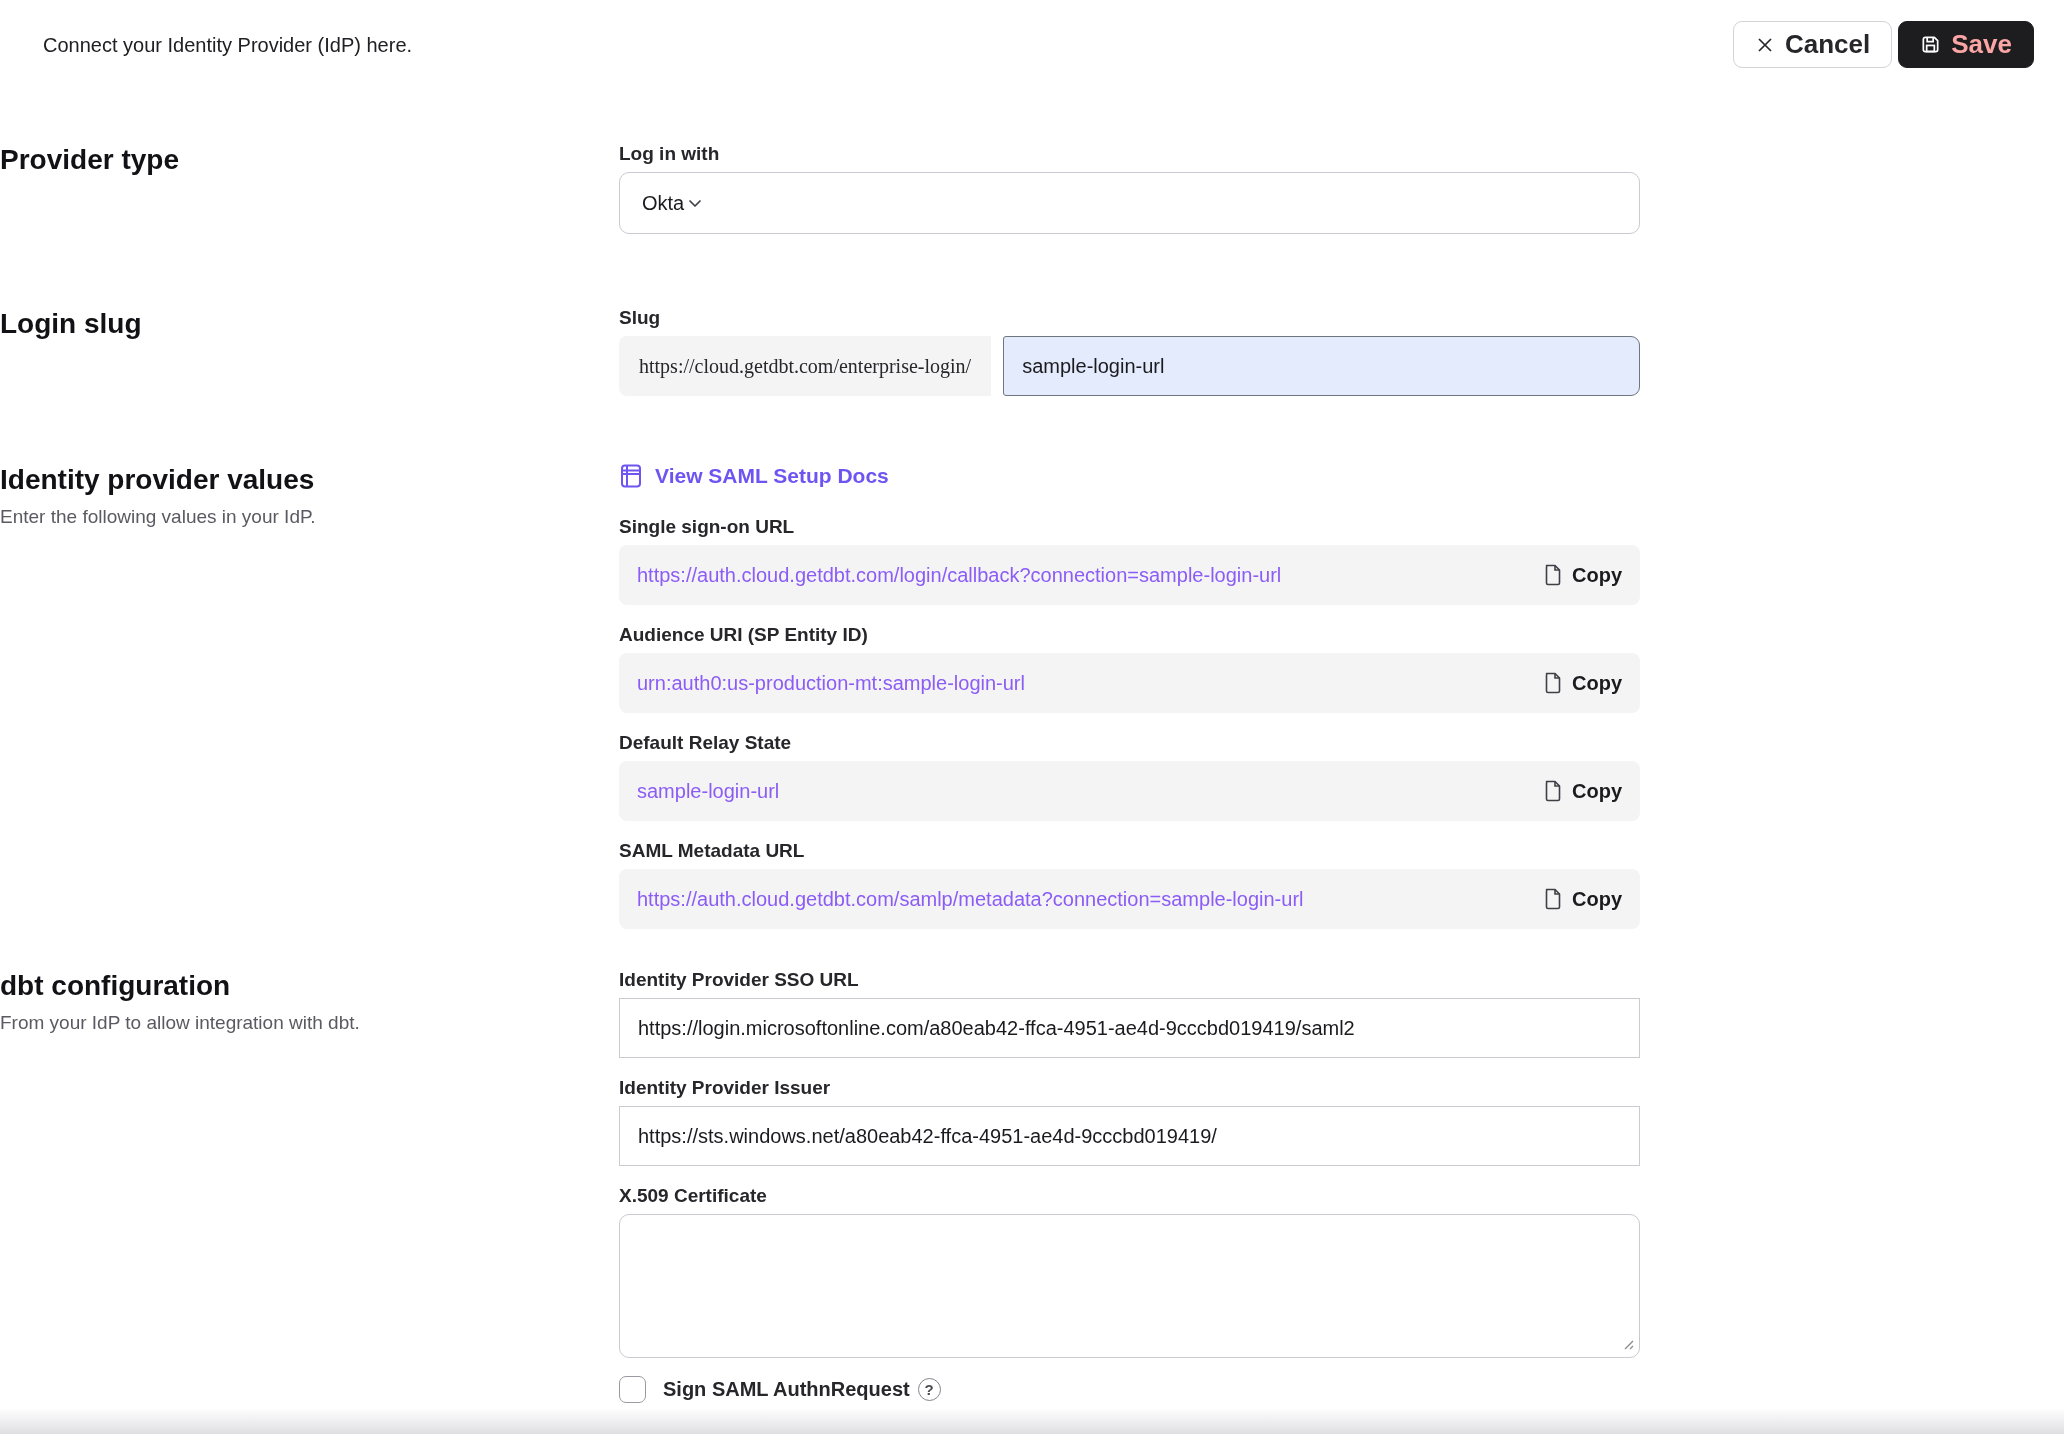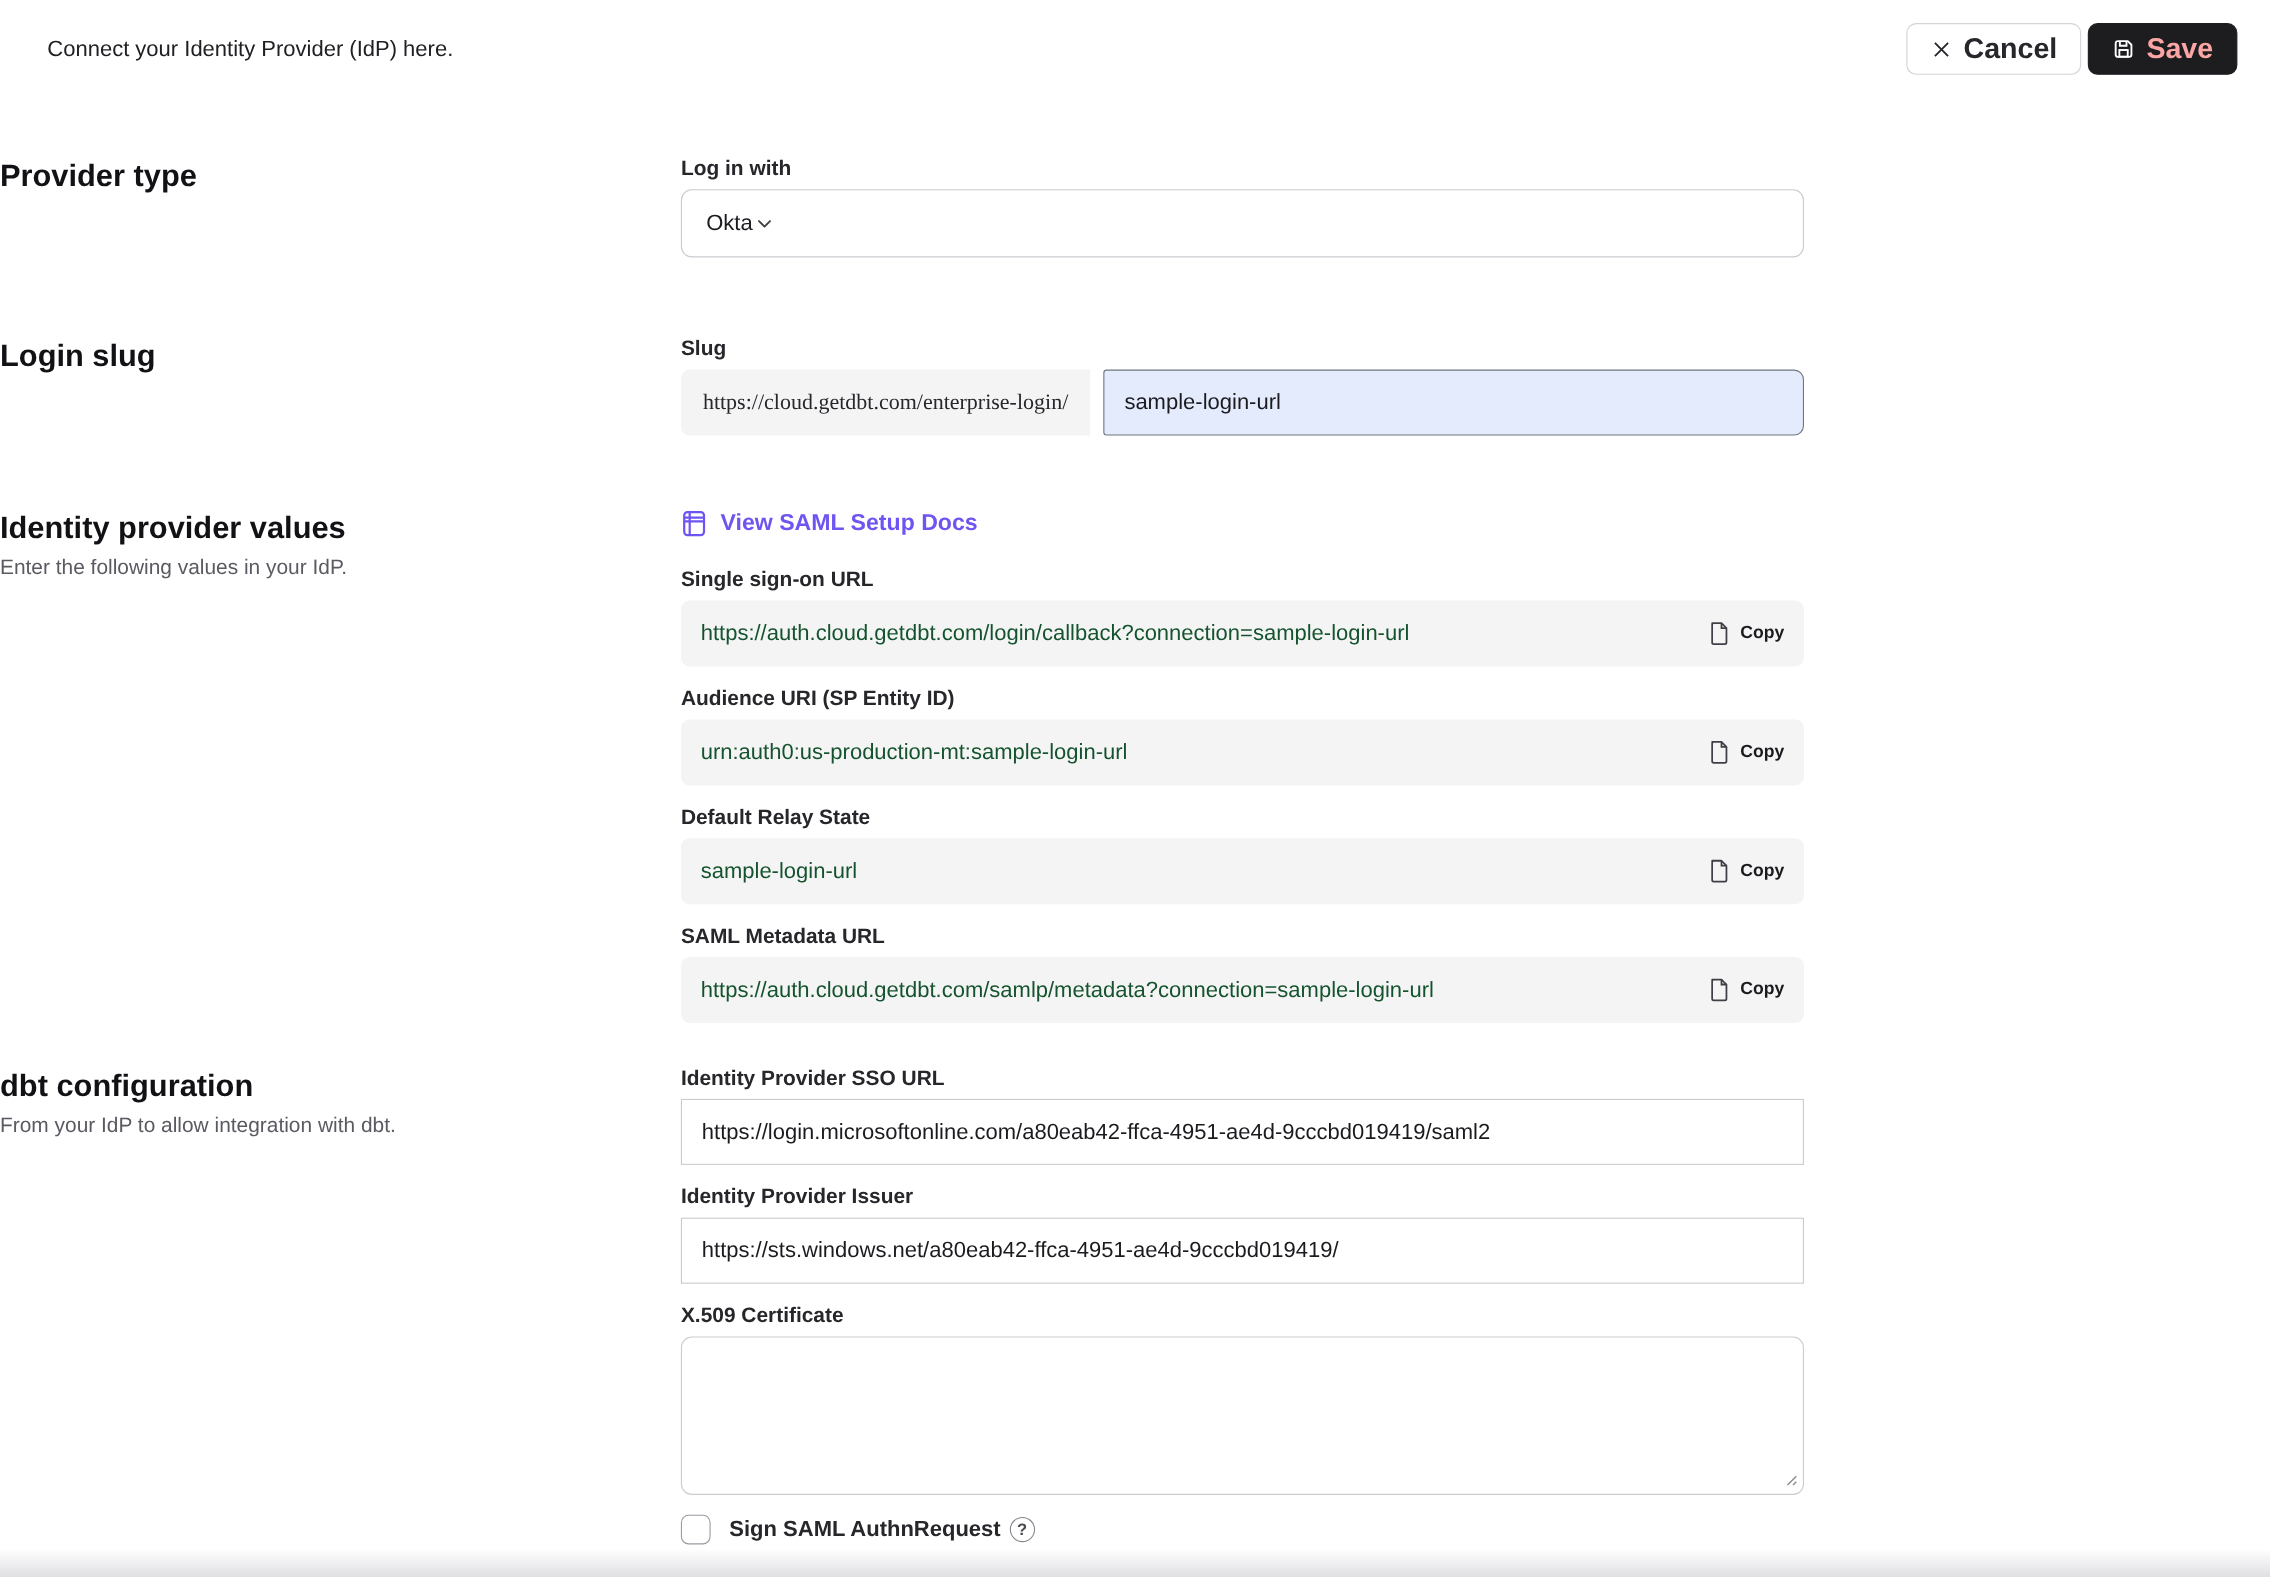--- a/index.html
+++ b/index.html
@@ -56,24 +56,24 @@
   }
   .docs-link {
     display:inline-flex; align-items:center; gap:12px;
     color:var(--accent,#6e55f2); font-size:21px; font-weight:700;
     text-decoration:none; cursor:pointer; line-height:28px;
   }
   .copyfield {
     background:var(--field_bg,#f4f4f5); border-radius:8px; height:60px;
     display:flex; align-items:center; justify-content:space-between; padding:0 18px;
   }
-  .fvalue { font-size:20px; color:#14532d;text-align:center; }
+  .fvalue { font-size:20px; color:#8b5cf6;text-align:center; }
   .copybtn {
     display:inline-flex; align-items:center; gap:9px; background:transparent;
-    border:none; font-family:inherit; font-size:16px; font-weight:700;
+    border:none; font-family:inherit; font-size:20px; font-weight:700;
     color:#1b1b1f; cursor:pointer; padding:0;
   }
   .text-input {
     width:100%; height:60px; border:1px solid var(--border,#c9cbd0); border-radius:0;
     padding:0 18px; font-size:20px; font-family:inherit; color:#1b1b1f;
     background:#fff; outline:none;
   }
   .cert-wrap { position:relative; }
   .cert-area {
     width:100%; height:144px; border:1px solid var(--border,#c9cbd0); border-radius:10px;

